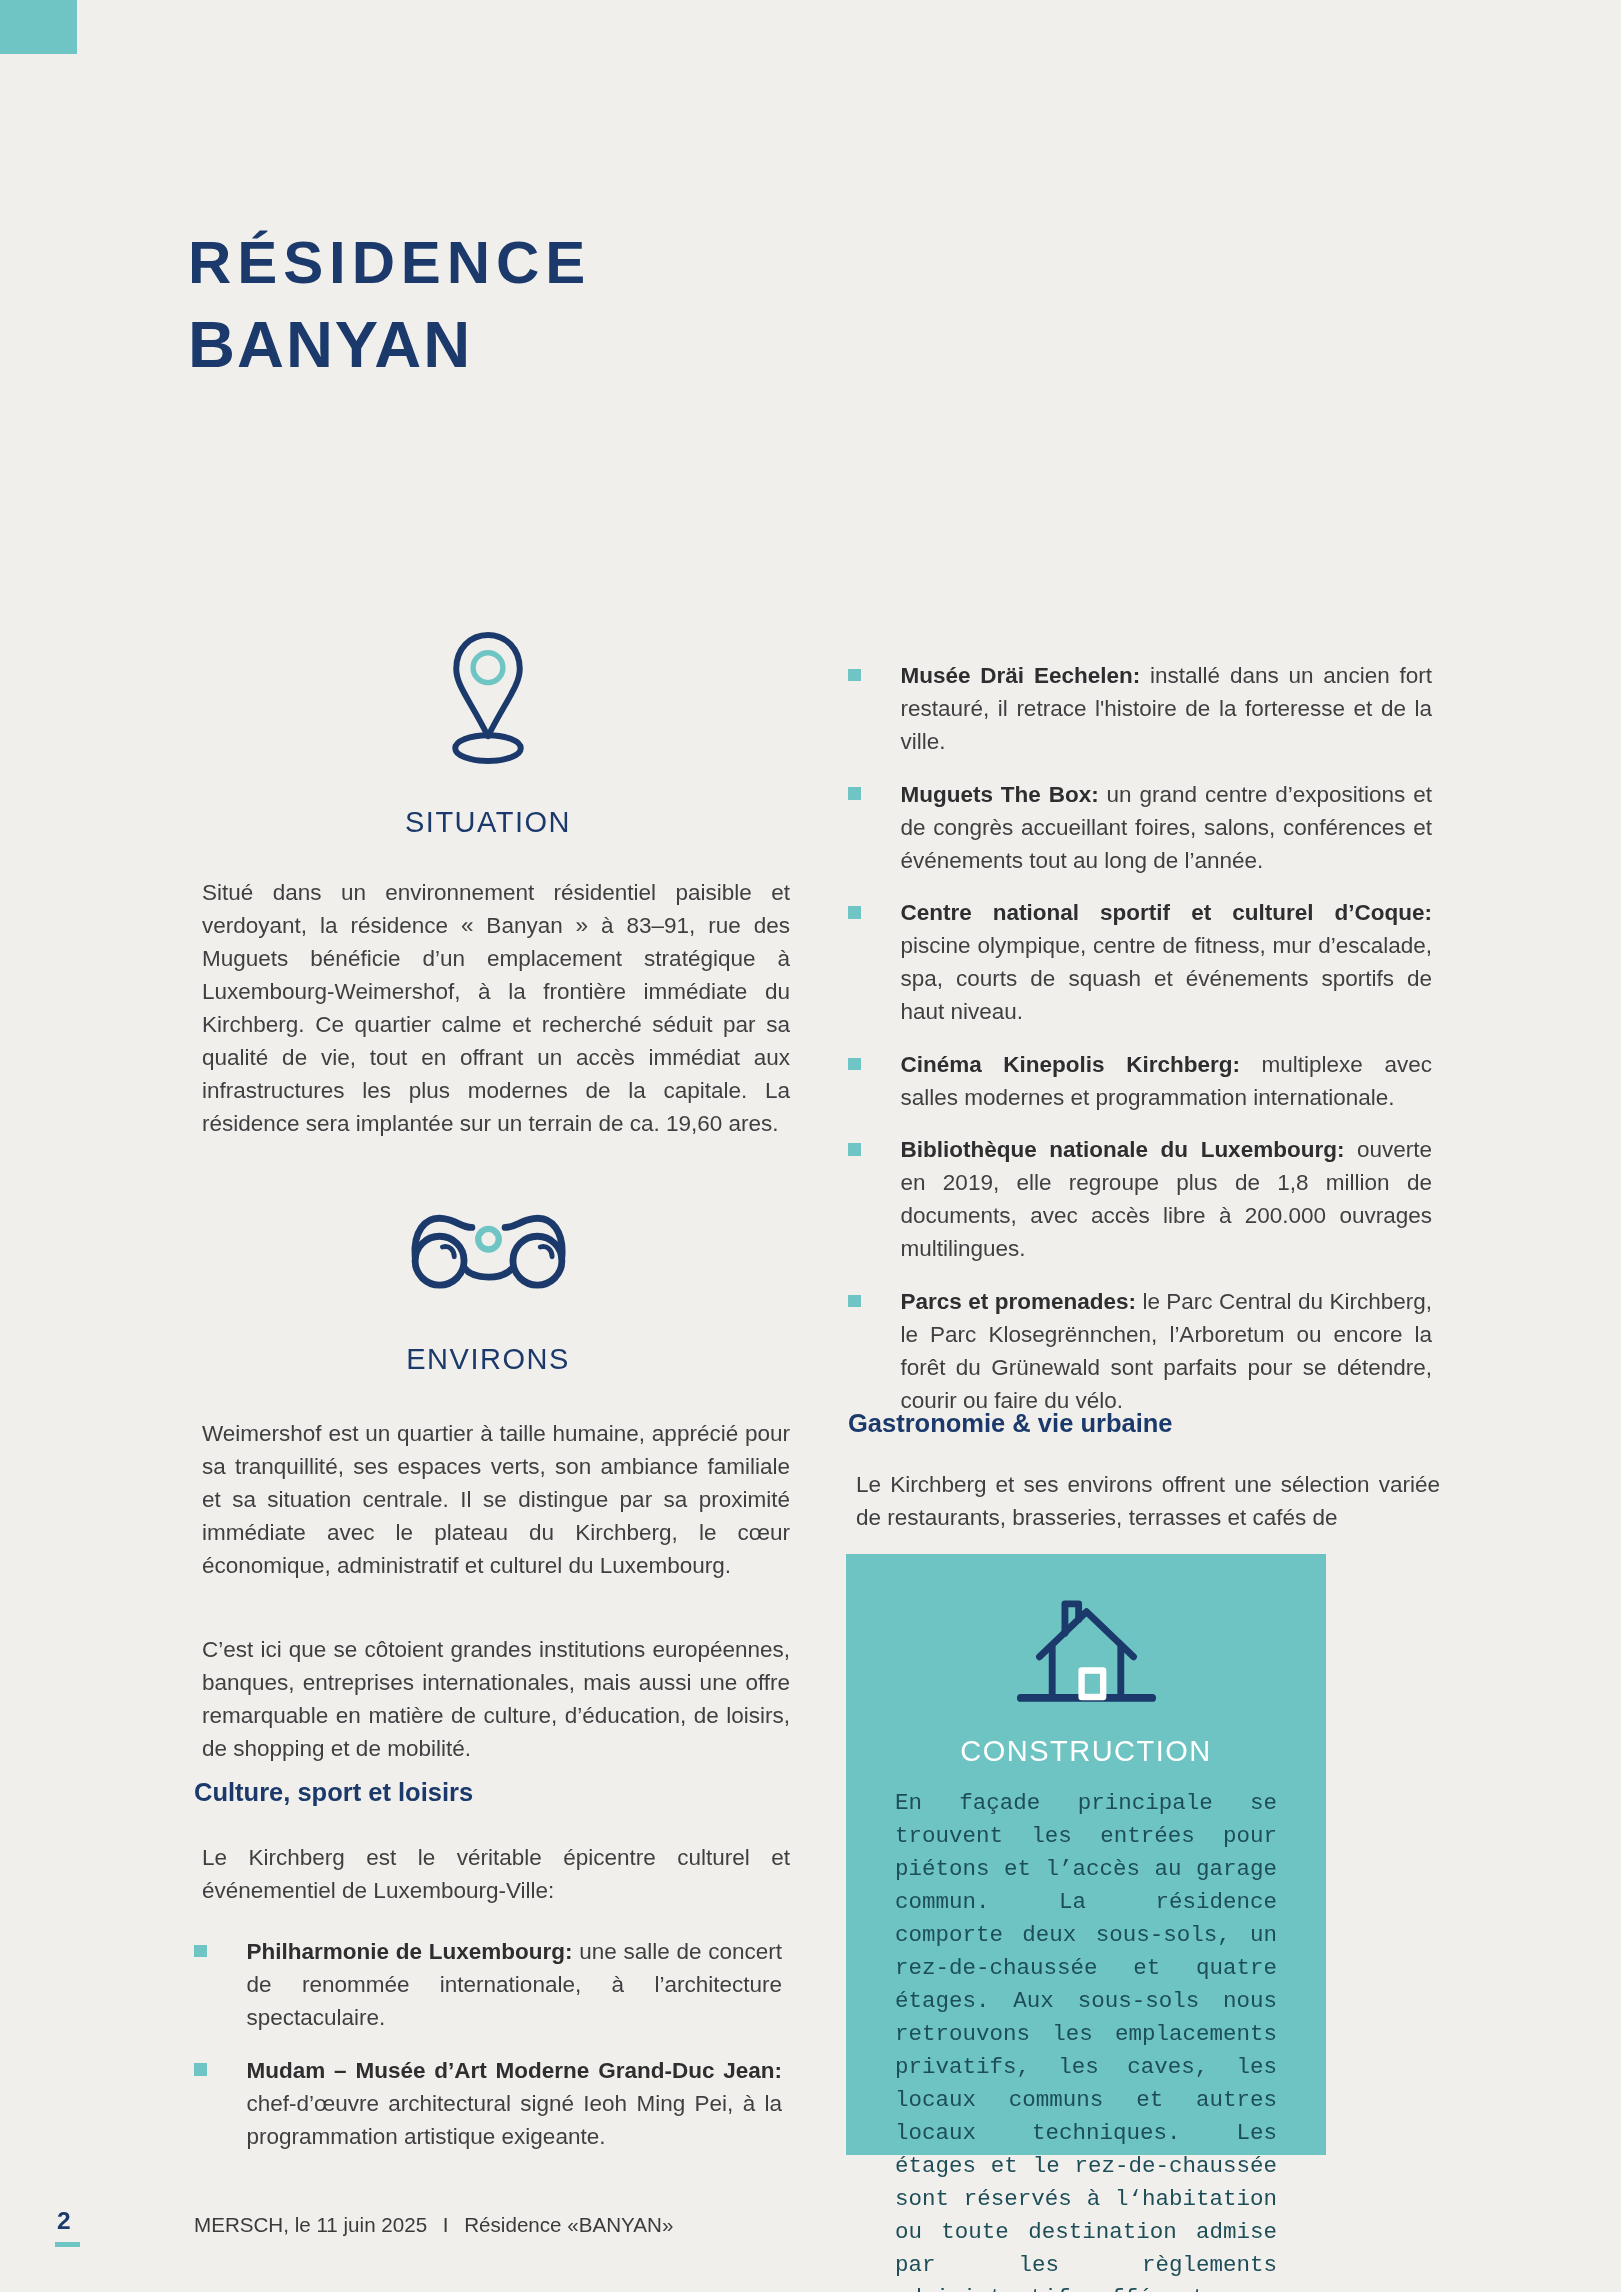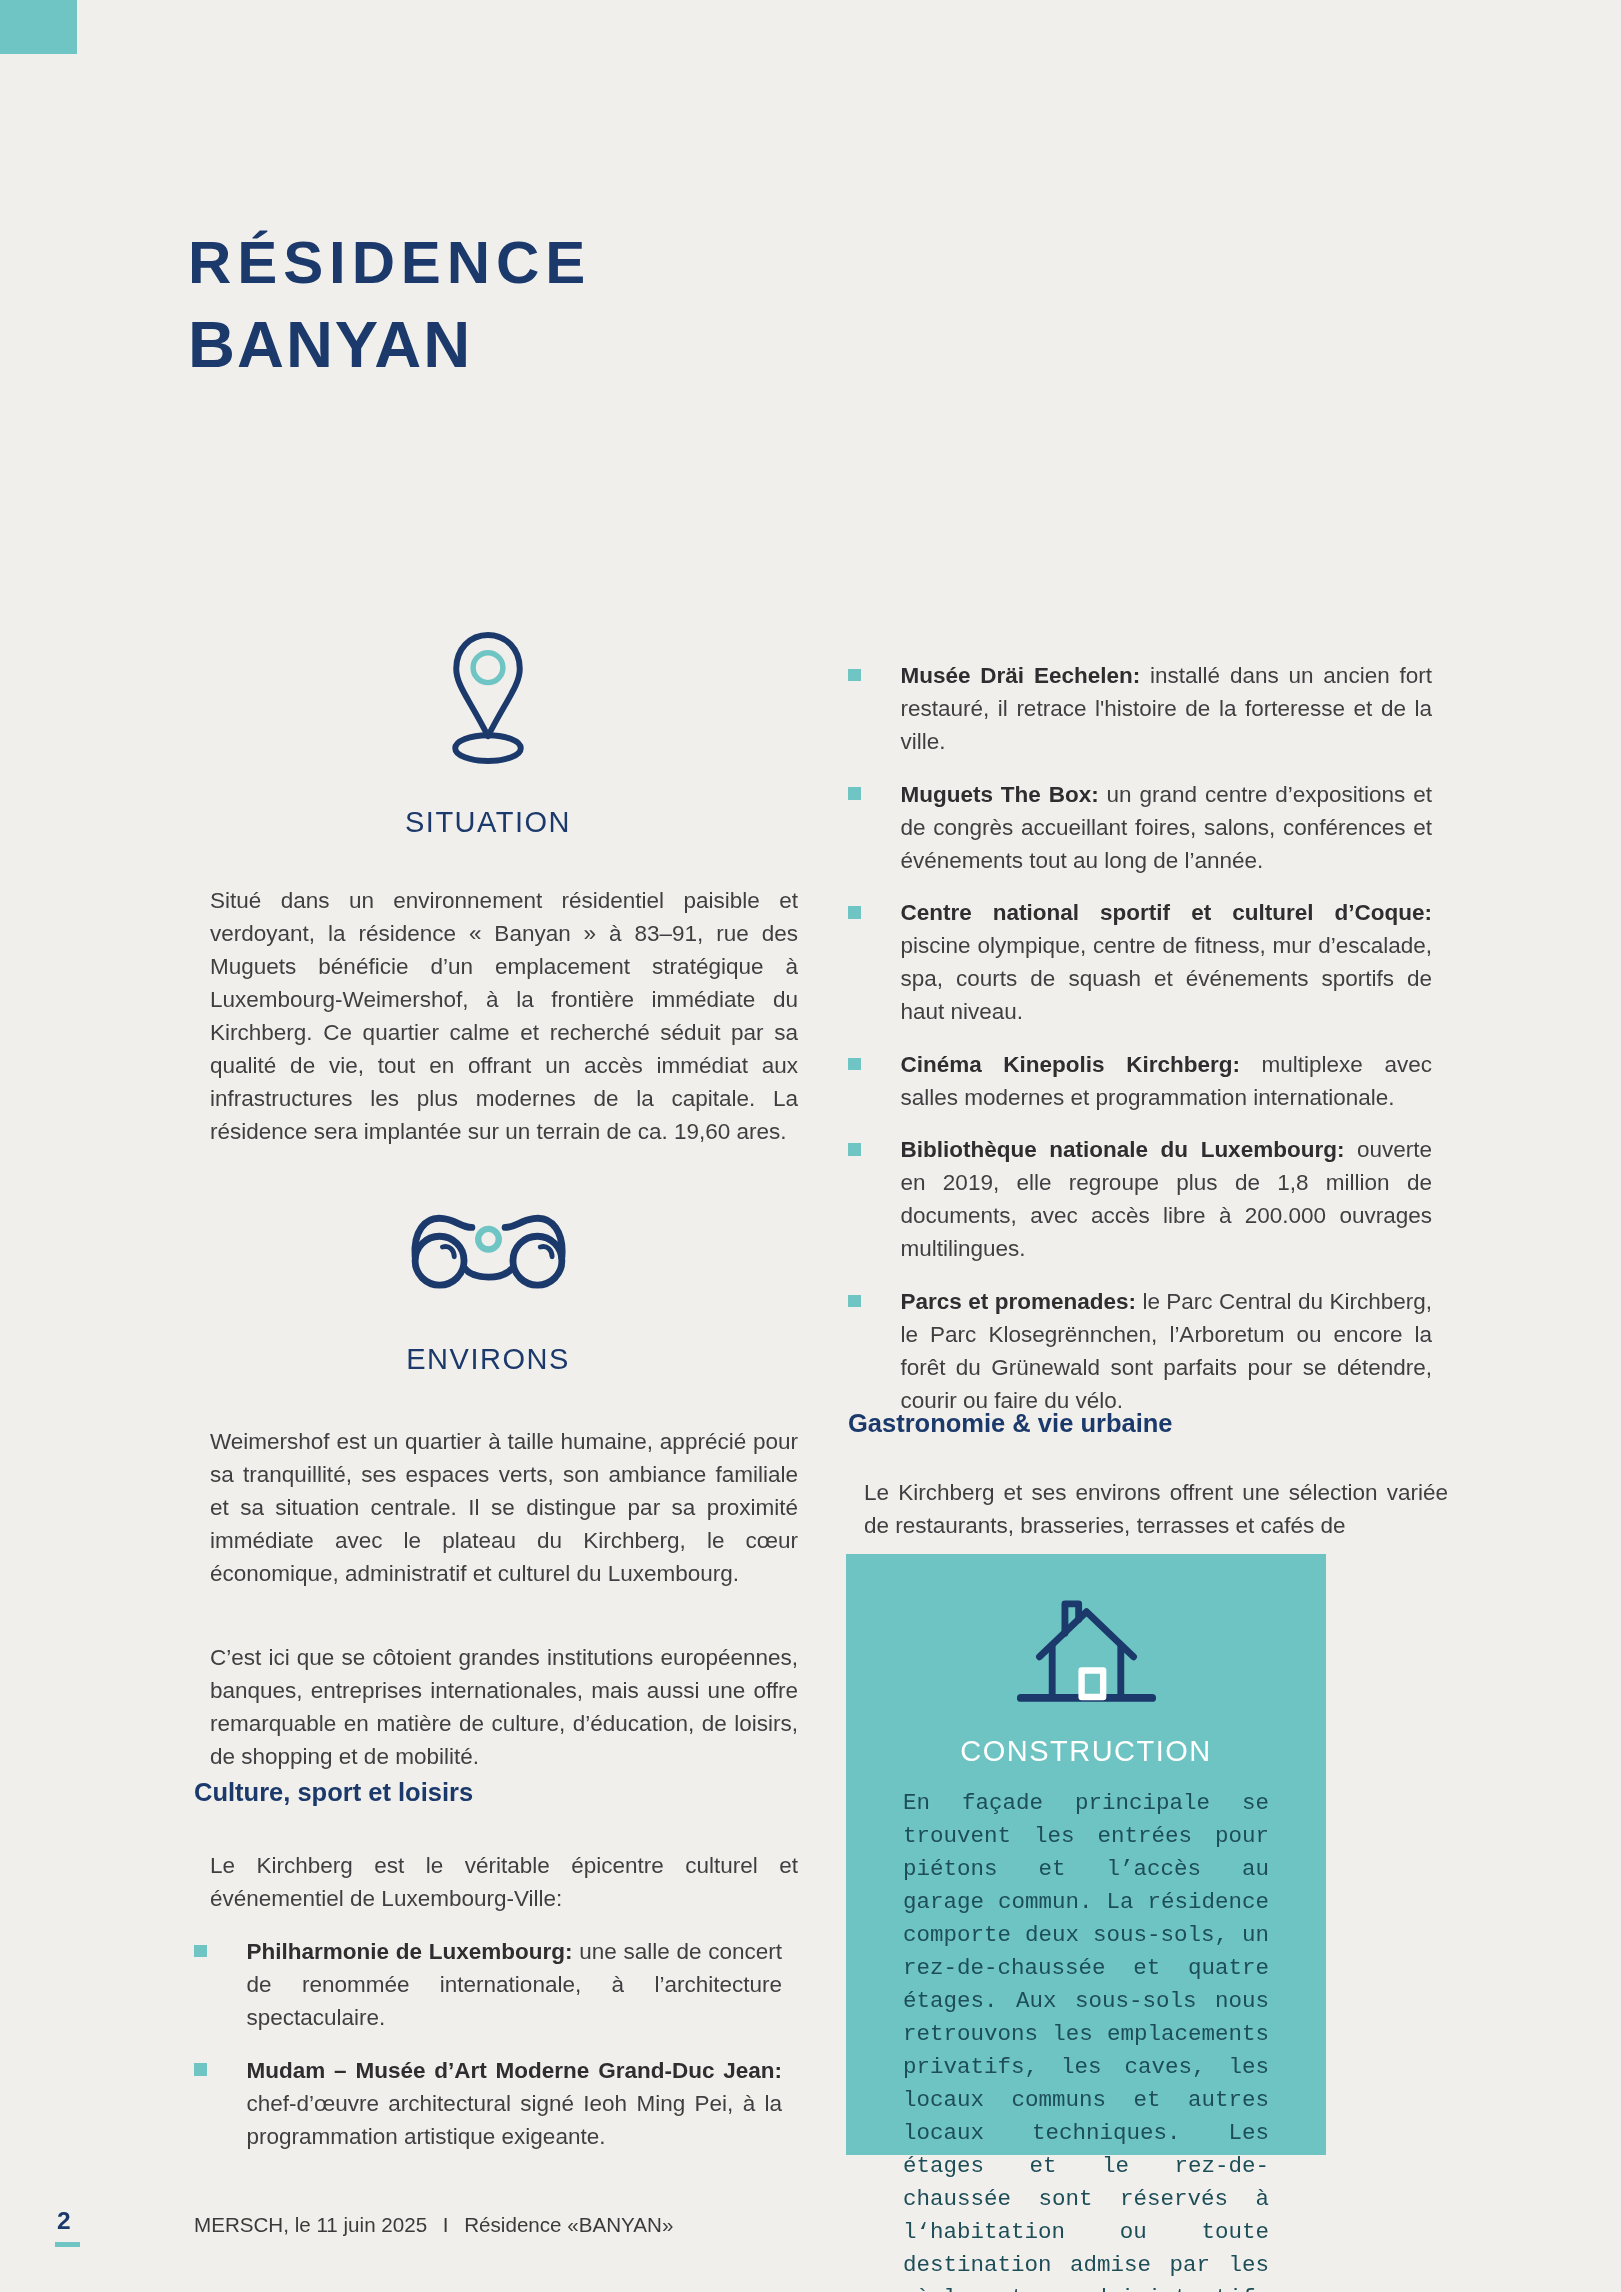--- a/index.html
+++ b/index.html
@@ -17,21 +17,21 @@
   
   .title{left:188px;top:222px;line-height:82px;color:#1b3a6b;}
   .title .t1{font-size:60px;font-weight:700;letter-spacing:5.9px;}
   .title .t2{font-size:65px;font-weight:700;letter-spacing:2px;}
   
   .colL{left:194px;width:588px;}
   .colR{left:848px;width:584px;}
   .icon-wrap{text-align:center;}
   .big-head{font-size:29px;font-weight:400;letter-spacing:1.5px;color:#1b3a6b;text-align:center;}
   .sub-head{font-size:25.5px;font-weight:700;color:#1b3a6b;}
-  p.body{font-size:22.5px;line-height:33px;text-align:justify;margin:16px;}
+  p.body{font-size:22.5px;line-height:33px;text-align:justify;margin:8px;}
   
   .bullet{display:flex;margin:0 0 19.6px 0;gap:29px;}
   .bullet .sq{flex:0 0 12.7px;width:12.7px;height:12.7px;background:#6fc5c3;margin:9.8px 10.8px 0 0;}
   .bullet p{font-size:22.5px;line-height:33px;text-align:justify;margin:0;flex:1;}
   .bullet strong{font-weight:700;color:#2e2e30;}
   
   .cbox{left:846px;top:1554px;width:480px;height:601px;background:#6ec4c3;box-sizing:border-box;padding:25.5px 41px 0 41px;}
   .cbox .icon-wrap{height:149px;}
   .cbox .big-head{color:#ffffff;margin-top:3.9px;line-height:39px;}
   .cbox p.body{color:#1d4e58;margin-top:15.7px;line-height:33px;font-family:Liberation Mono, monospace;}

